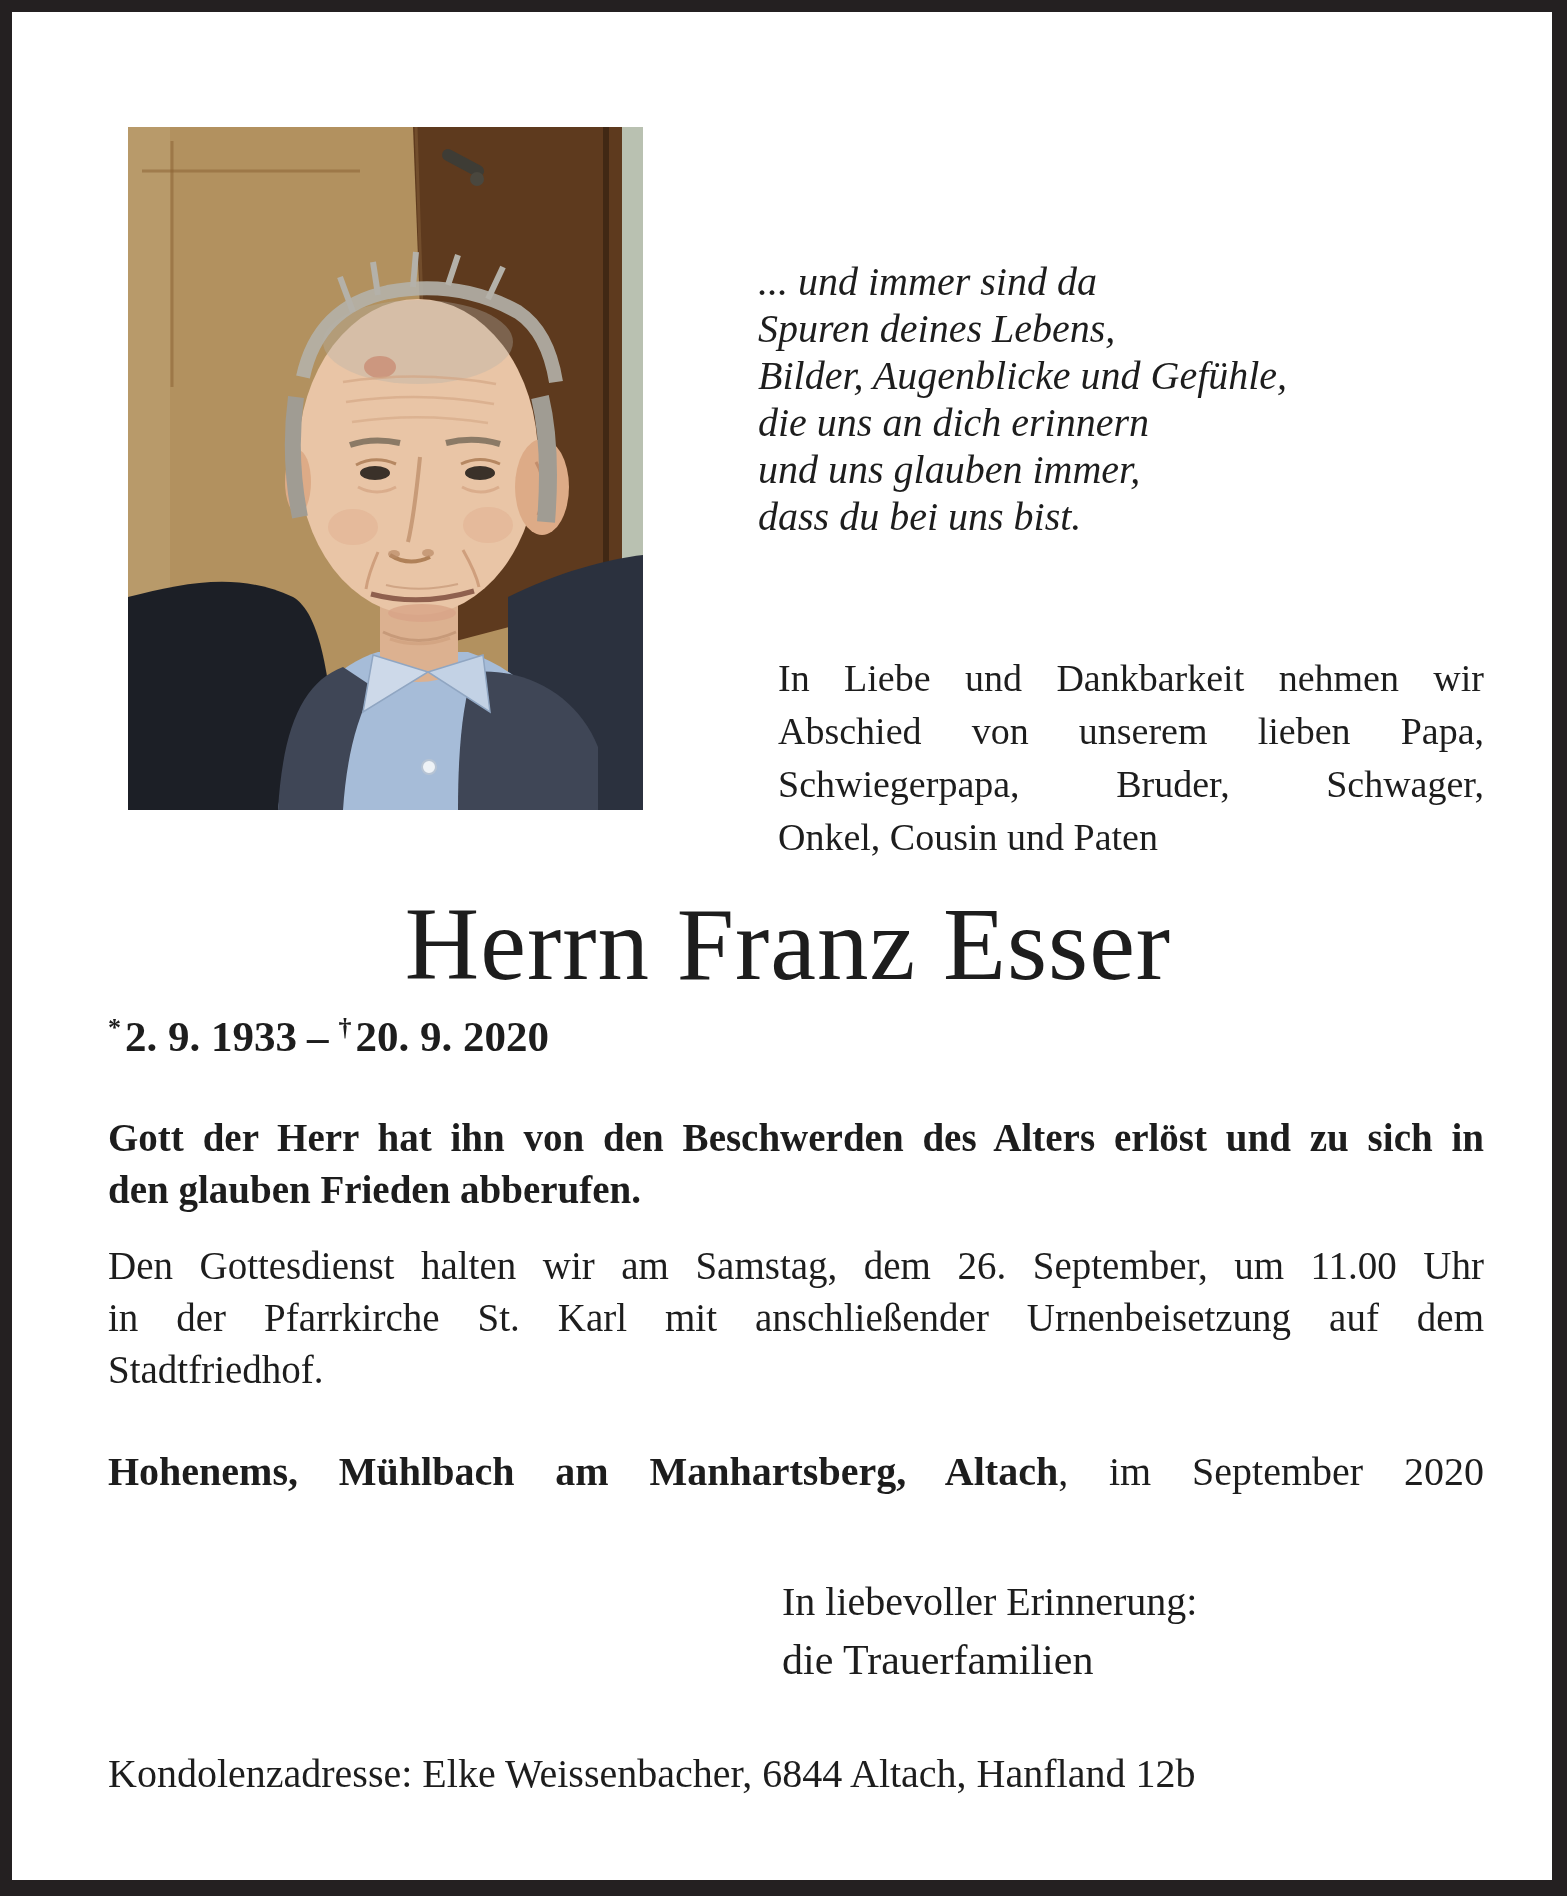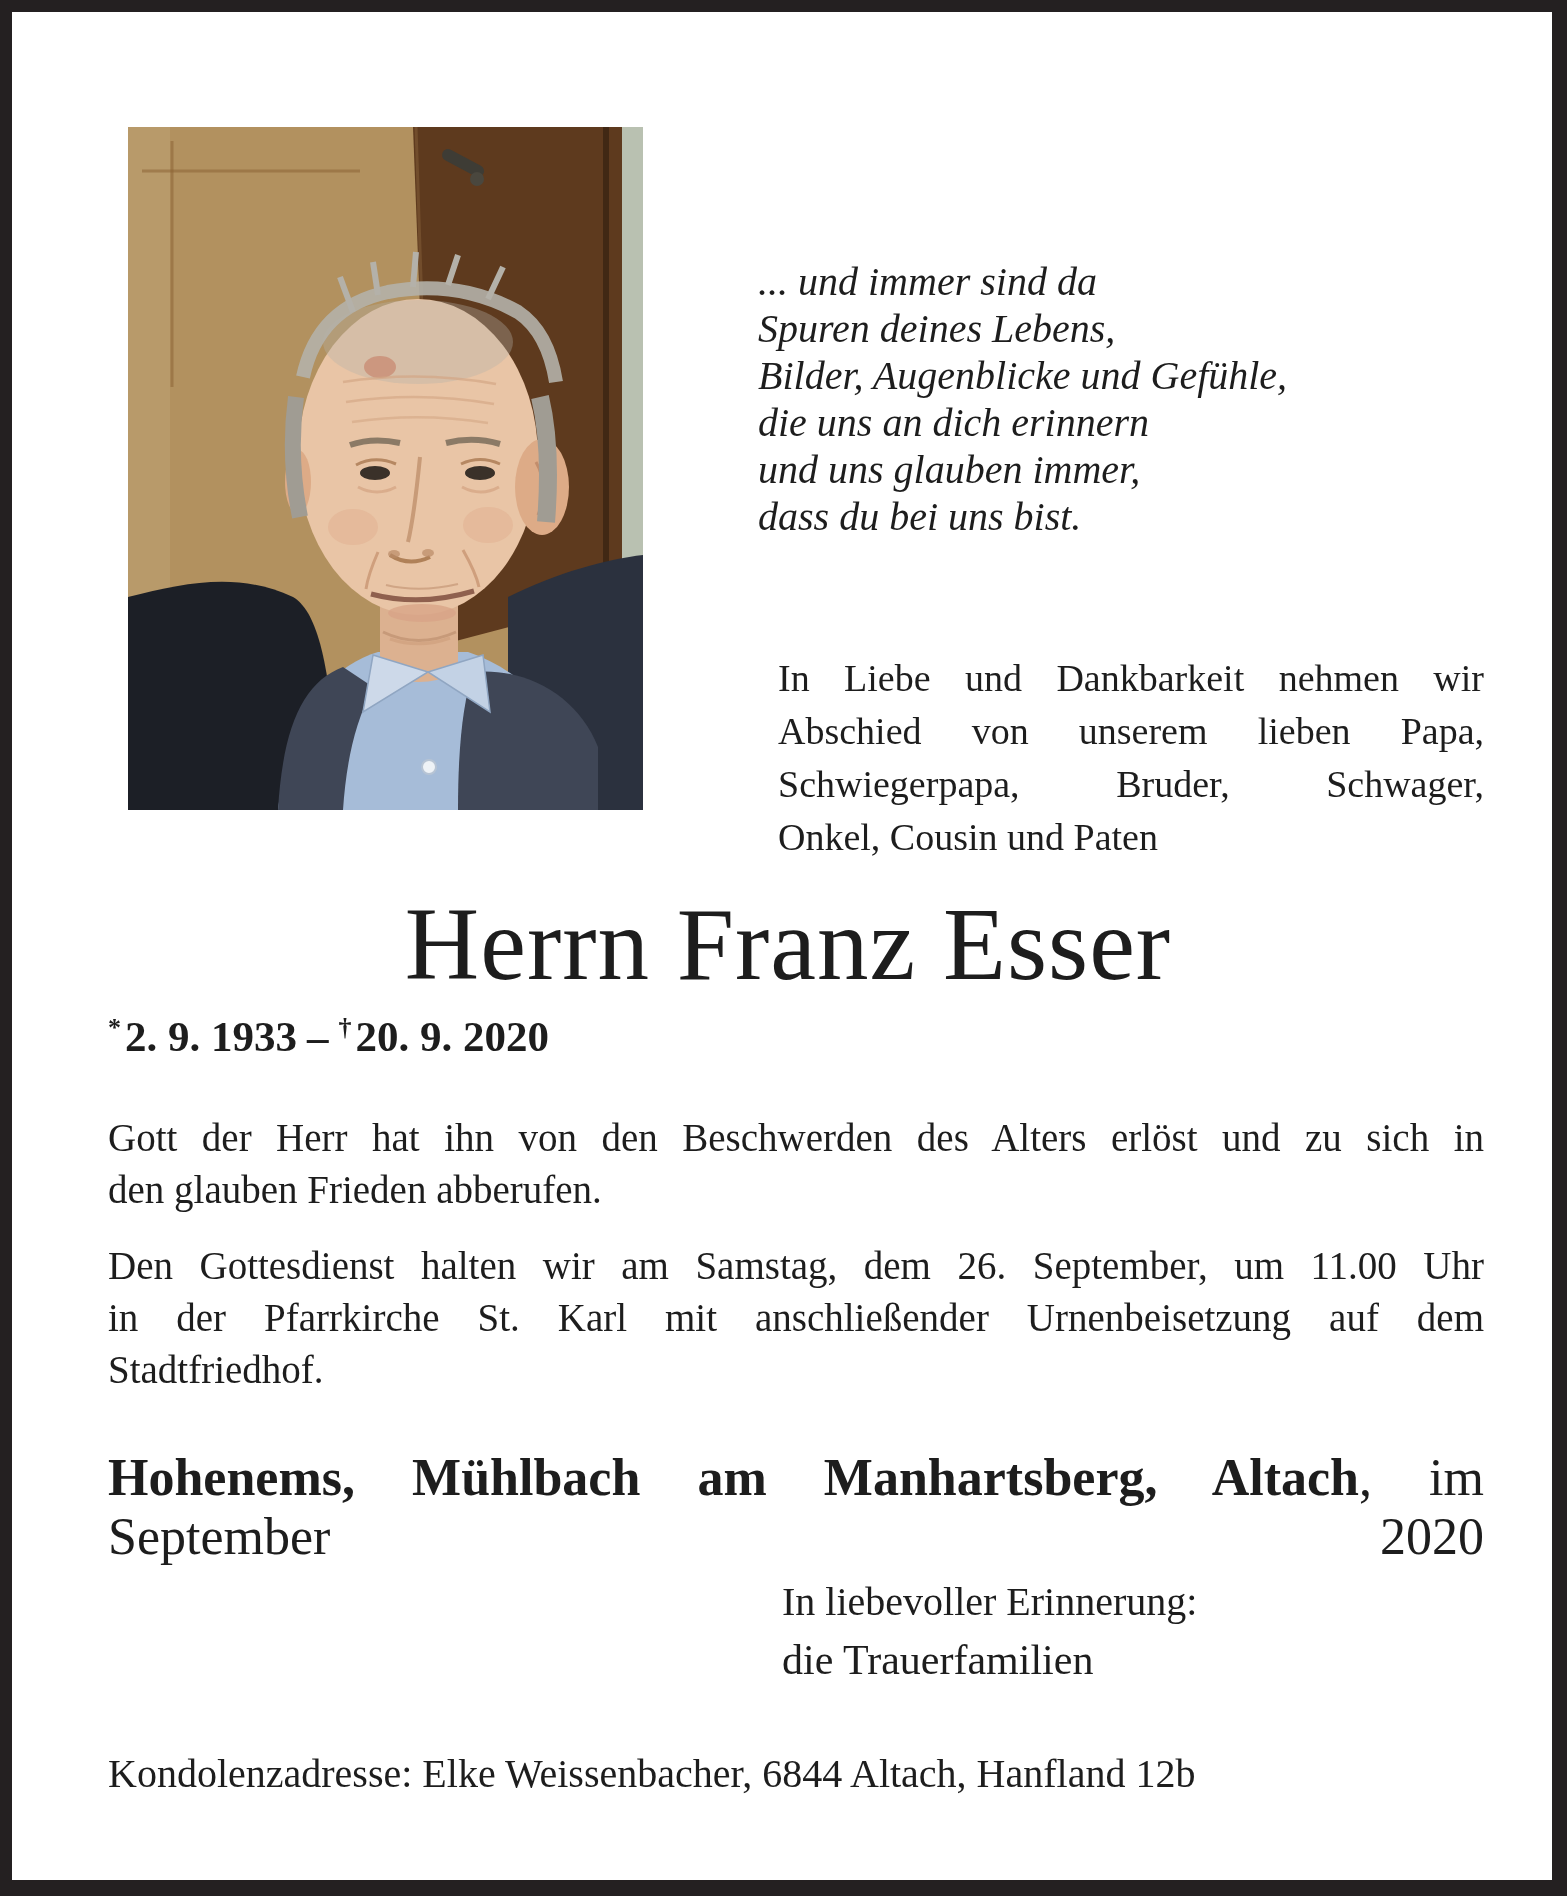--- a/index.html
+++ b/index.html
@@ -24,26 +24,26 @@
   
   .intro{left:766px;top:640px;width:706px;font-size:38px;line-height:53px;}
   
   .name{left:0;top:878px;width:1540px;text-align:center;font-size:103px;letter-spacing:1px;line-height:1.05;padding-left:6px;}
   
   .dates{left:96px;top:1000px;width:1080px;font-weight:bold;font-size:43px;}
   .dates .sup{vertical-align:super;font-size:26px;line-height:0;margin-right:4px;}
   .dates .sep{margin:0 10px;}
   
   .para{left:96px;width:1376px;font-size:39px;line-height:52px;}
-  .p1{top:1100px;}
+  .p1{top:1100px;font-weight:bold;}
   .p2{top:1228px;}
   .jline{text-align:justify;text-align-last:justify;}
   .lline{text-align:left;}
   
-  .cities{left:96px;top:1436px;width:1376px;font-size:52px;text-align:justify;text-align-last:justify;}
+  .cities{left:96px;top:1436px;width:1376px;font-size:40px;text-align:justify;text-align-last:justify;}
   .cities .b{font-weight:bold;}
   
   .remember-label{left:770px;top:1566px;font-size:40px;}
   .families{left:770px;top:1624px;font-size:42px;font-weight:normal;}
   
   .condolence{left:96px;top:1738px;font-size:40px;}
 </style>
 </head>
 <body>
 

